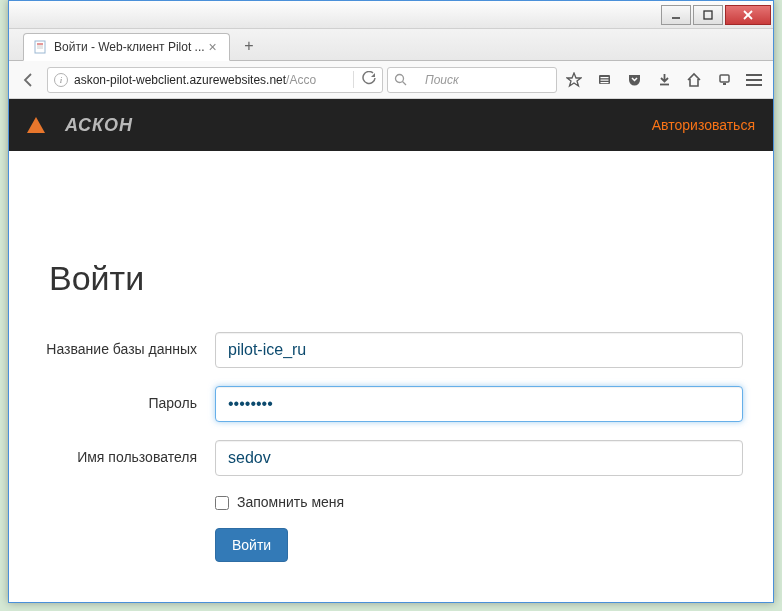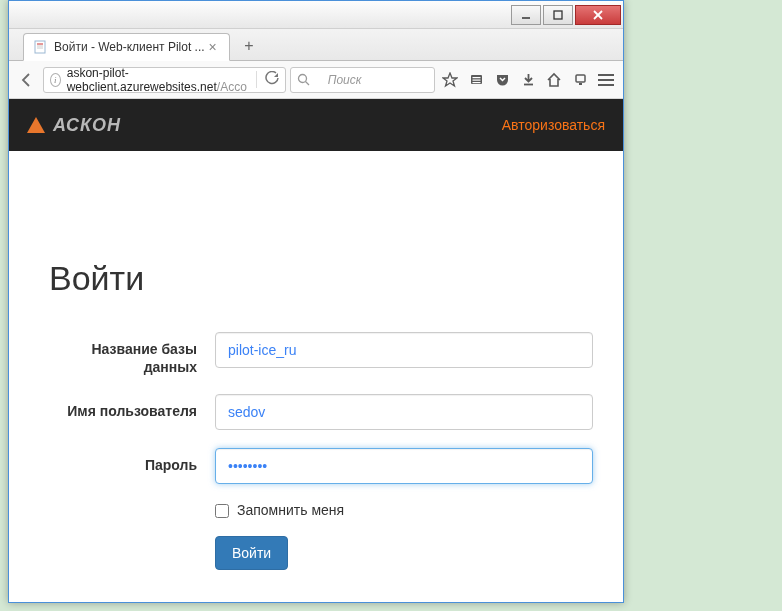--- a/index.html
+++ b/index.html
@@ -7,21 +7,21 @@
       font-family: "Segoe UI", Tahoma, sans-serif;
       font-size: 13px;
       background: #d4e8d4;
       width: 782px;
       height: 611px;
       overflow: hidden;
     }
     .window {
       position: absolute;
       top: 0; left: 8px;
-      width: 616px;
+      width: 766px;
       height: 603px;
       background: #fff;
       border: 1px solid #4a90d9;
       box-shadow: 0 0 8px rgba(0,0,0,0.3);
     }
     
     .titlebar {
       height: 28px;
       background: linear-gradient(#fdfdfd, #e8e8e8);
       border-bottom: 1px solid #d0d0d0;
@@ -161,21 +161,21 @@
     
     .app-header {
       height: 52px;
       background: #222;
       display:flex;
       align-items:center;
       padding: 0 18px;
       justify-content: space-between;
     }
     .logo {
-      display:flex;align-items:center;gap:4px;
+      display:flex;align-items:center;gap:16px;
       color:#b8b8b8;
       font-size: 18px;
       font-weight: 600;
       letter-spacing: 1px;
       text-transform: uppercase;
       font-style: italic;
     }
     .logo-mark {
       width:0;height:0;
       border-left: 9px solid transparent;
@@ -203,35 +203,35 @@
       align-items: flex-start;
       margin-bottom: 18px;
     }
     .form-label {
       width: 176px;
       text-align: right;
       padding-right: 18px;
       padding-top: 8px;
       color: #333;
       font-size: 14px;
-      font-weight: 700;
+      font-weight: 400;
       line-height: 1.3;
     }
     .form-field {
       flex: 1;
       max-width: 530px;
     }
     .text-input {
       width: 100%;
       height: 36px;
       border: 1px solid #ccc;
       border-radius: 4px;
       padding: 0 12px;
-      font-size: 14px;
-      color: #3b82f6;
+      font-size: 16px;
+      color: #0c4a6e;
       background:#fff;
       box-shadow: inset 0 1px 1px rgba(0,0,0,0.06);
     }
     .text-input.focused {
       border-color: #66afe9;
       box-shadow: 0 0 6px rgba(102,175,233,0.6), inset 0 1px 1px rgba(0,0,0,0.06);
       outline:none;
     }
     .checkbox-row {
       display:flex;align-items:flex-end;gap:8px;
@@ -374,30 +374,30 @@
     <h1 class="page-title">Войти</h1>
 
     <div class="form-row">
       <div class="form-label">Название базы данных</div>
       <div class="form-field">
         <input type="text" class="text-input" value="pilot-ice_ru" style="">
       </div>
     </div>
 
     <div class="form-row">
+      <div class="form-label">Пароль</div>
+      <div class="form-field">
+        <input type="text" class="text-input focused" value="••••••••" style="">
+      </div>
+    </div>
+
+    <div class="form-row">
       <div class="form-label">Имя пользователя</div>
       <div class="form-field">
         <input type="text" class="text-input" value="sedov" style="">
-      </div>
-    </div>
-
-    <div class="form-row">
-      <div class="form-label">Пароль</div>
-      <div class="form-field">
-        <input type="text" class="text-input focused" value="••••••••" style="">
       </div>
     </div>
 
     <div class="form-row">
       <div class="form-label"></div>
       <div class="form-field">
         <label class="checkbox-row">
           <input type="checkbox" style="">
           <span>Запомнить меня</span>
         </label>

